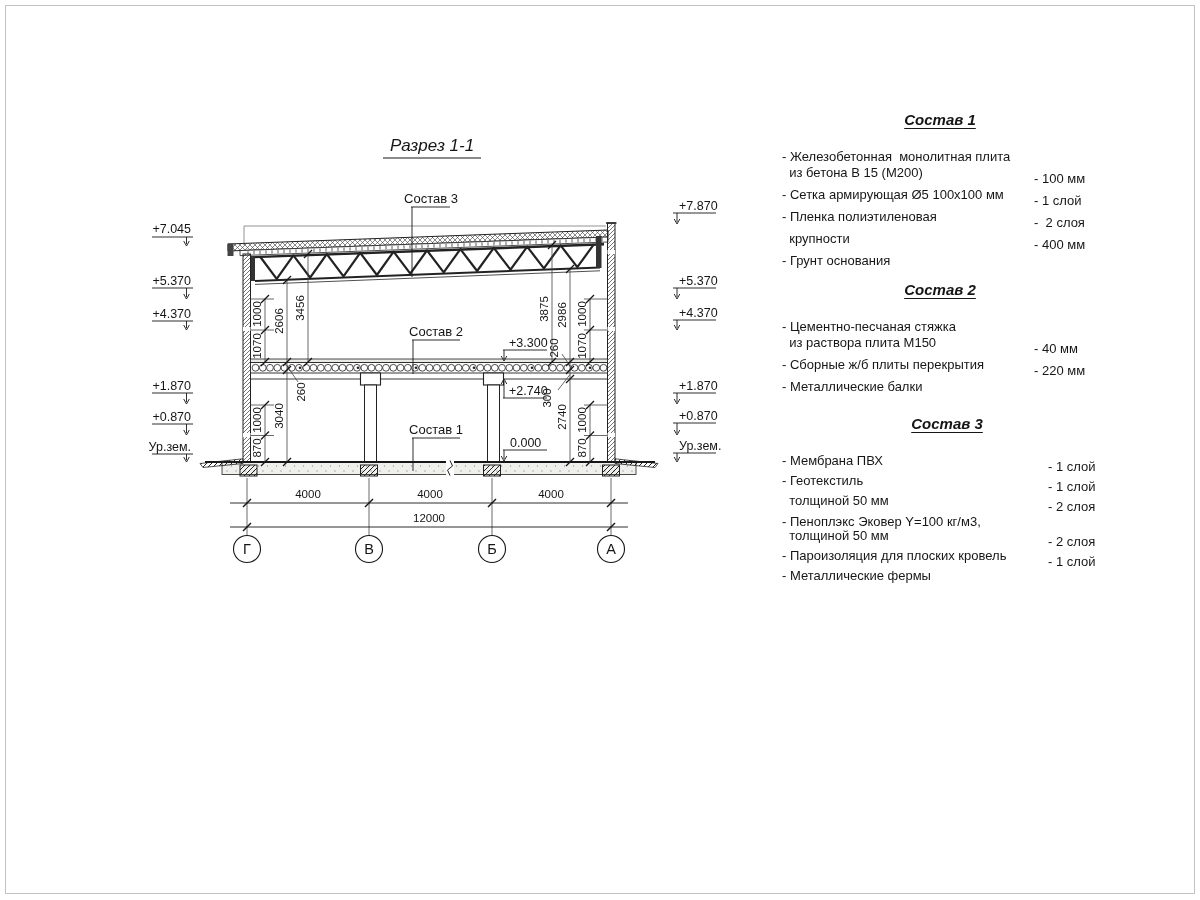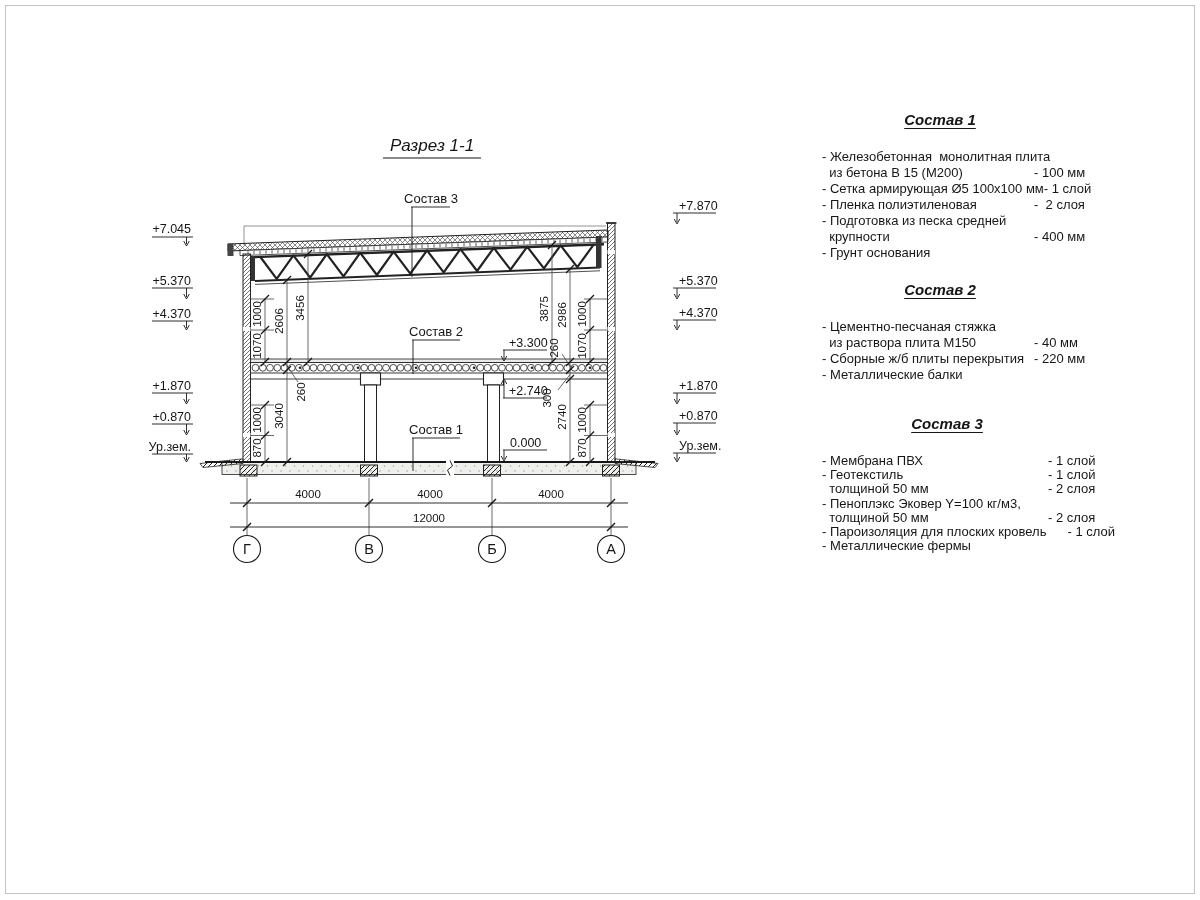--- a/index.html
+++ b/index.html
@@ -12,22 +12,22 @@
   .lbl{font-size:13px;}
   .elev{font-size:12.5px;}
   .dim{font-size:11.5px;}
   .axis{font-size:14.5px;}
   .specs{position:absolute;left:0;top:0;width:1200px;height:900px;}
   .spec{position:absolute;left:782px;width:316px;}
   .spec h3{margin:0;text-align:center;font-size:15px;font-style:italic;font-weight:bold;
            text-decoration:underline;text-underline-offset:3px;}
   .spec .rows{margin-top:21px;}
   .spec .row{display:flex;font-size:13px;line-height:16px;}
-  .spec .row .n{flex:1;white-space:pre;margin-left:40px;}
-  .spec .row .v{flex:0 0 64px;white-space:pre;}
+  .spec .row .n{flex:1;white-space:pre;}
+  .spec .row .v{flex:0 0 64px;white-space:pre;margin-top:6px;}
   .spec.tight .rows{margin-top:22px;}
   .spec.tight .row{line-height:14.2px;gap:21px;}
   .spec.wide{width:330px;}
 </style>
 </head>
 <body>
 
 <div class="page">
 <div class="frame"></div>
 
@@ -428,24 +428,20 @@
           </div>
       <div class="row">
             <span class="n">- Сетка армирующая Ø5 100х100 мм</span>
             <span class="v">- 1 слой</span>
           </div>
       <div class="row">
             <span class="n">- Пленка полиэтиленовая</span>
             <span class="v">-  2 слоя</span>
           </div>
       <div class="row">
-            <span class="n">- Подготовка из песка средней</span>
-            <span class="v"></span>
-          </div>
-      <div class="row">
             <span class="n">  крупности</span>
             <span class="v">- 400 мм</span>
           </div>
       <div class="row">
             <span class="n">- Грунт основания</span>
             <span class="v"></span>
           </div>
     </div>
   </section>
 

